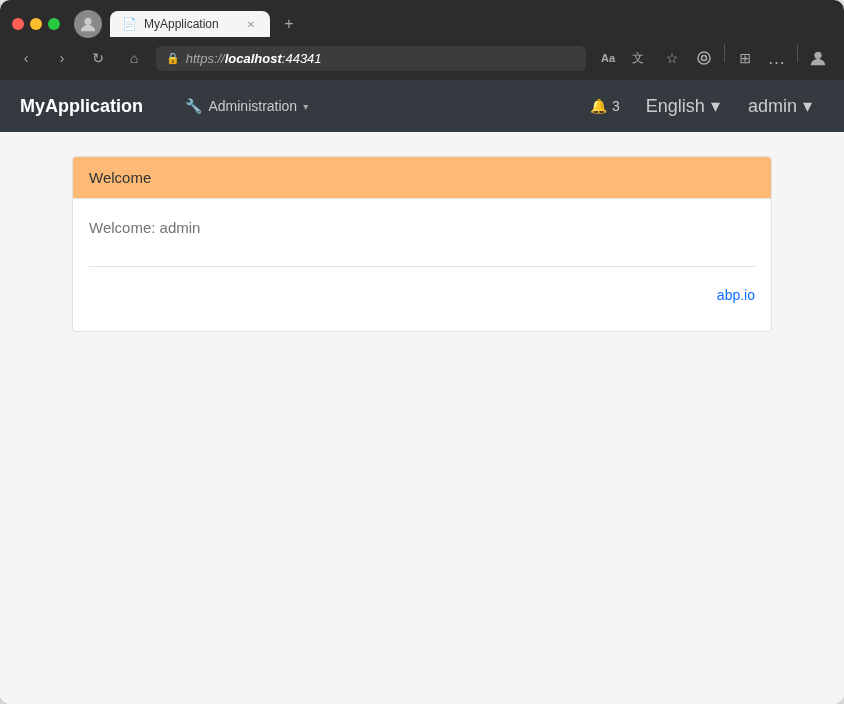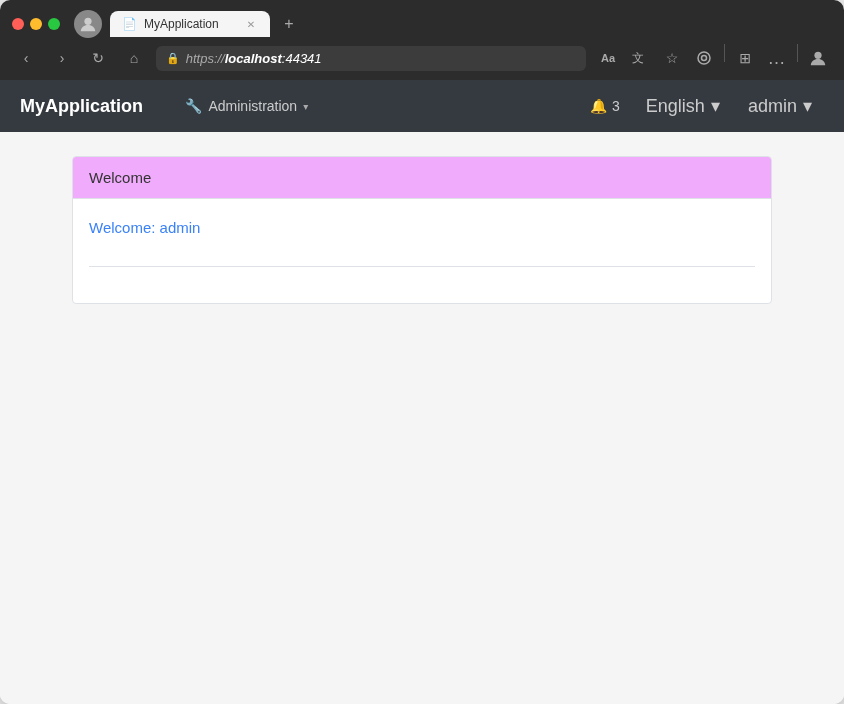--- a/index.html
+++ b/index.html
@@ -283,35 +283,35 @@
     .card {
       background: #fff;
       border: 1px solid #dee2e6;
       border-radius: 4px;
       overflow: hidden;
       max-width: 700px;
       margin: 0 auto;
     }
 
     .card-header {
-      background: #f0abfc;
+      background: #fdba74;
       border-bottom: 1px solid #dee2e6;
       padding: 12px 16px;
       font-size: 15px;
       font-weight: 500;
       color: #333;
     }
 
     .card-body {
       padding: 20px 16px;
     }
 
     .welcome-text {
       font-size: 15px;
-      color: #3b82f6;
+      color: #737373;
       margin-bottom: 30px;
     }
 
     .card-divider {
       border: none;
       border-top: 1px solid #dee2e6;
       margin: 16px 0;
     }
 
     .card-footer-link {
@@ -427,17 +427,20 @@
         </div>
       </div>
     </nav>
 
     <div class="main-content">
       <div class="card">
         <div class="card-header">Welcome</div>
         <div class="card-body">
           <p class="welcome-text">Welcome: admin</p>
           <hr class="card-divider">
+          <div class="card-footer-link">
+            <a class="abp-link" href="#">abp.io</a>
+          </div>
         </div>
       </div>
     </div>
   </div>
 </div>
 
 </body></html>

